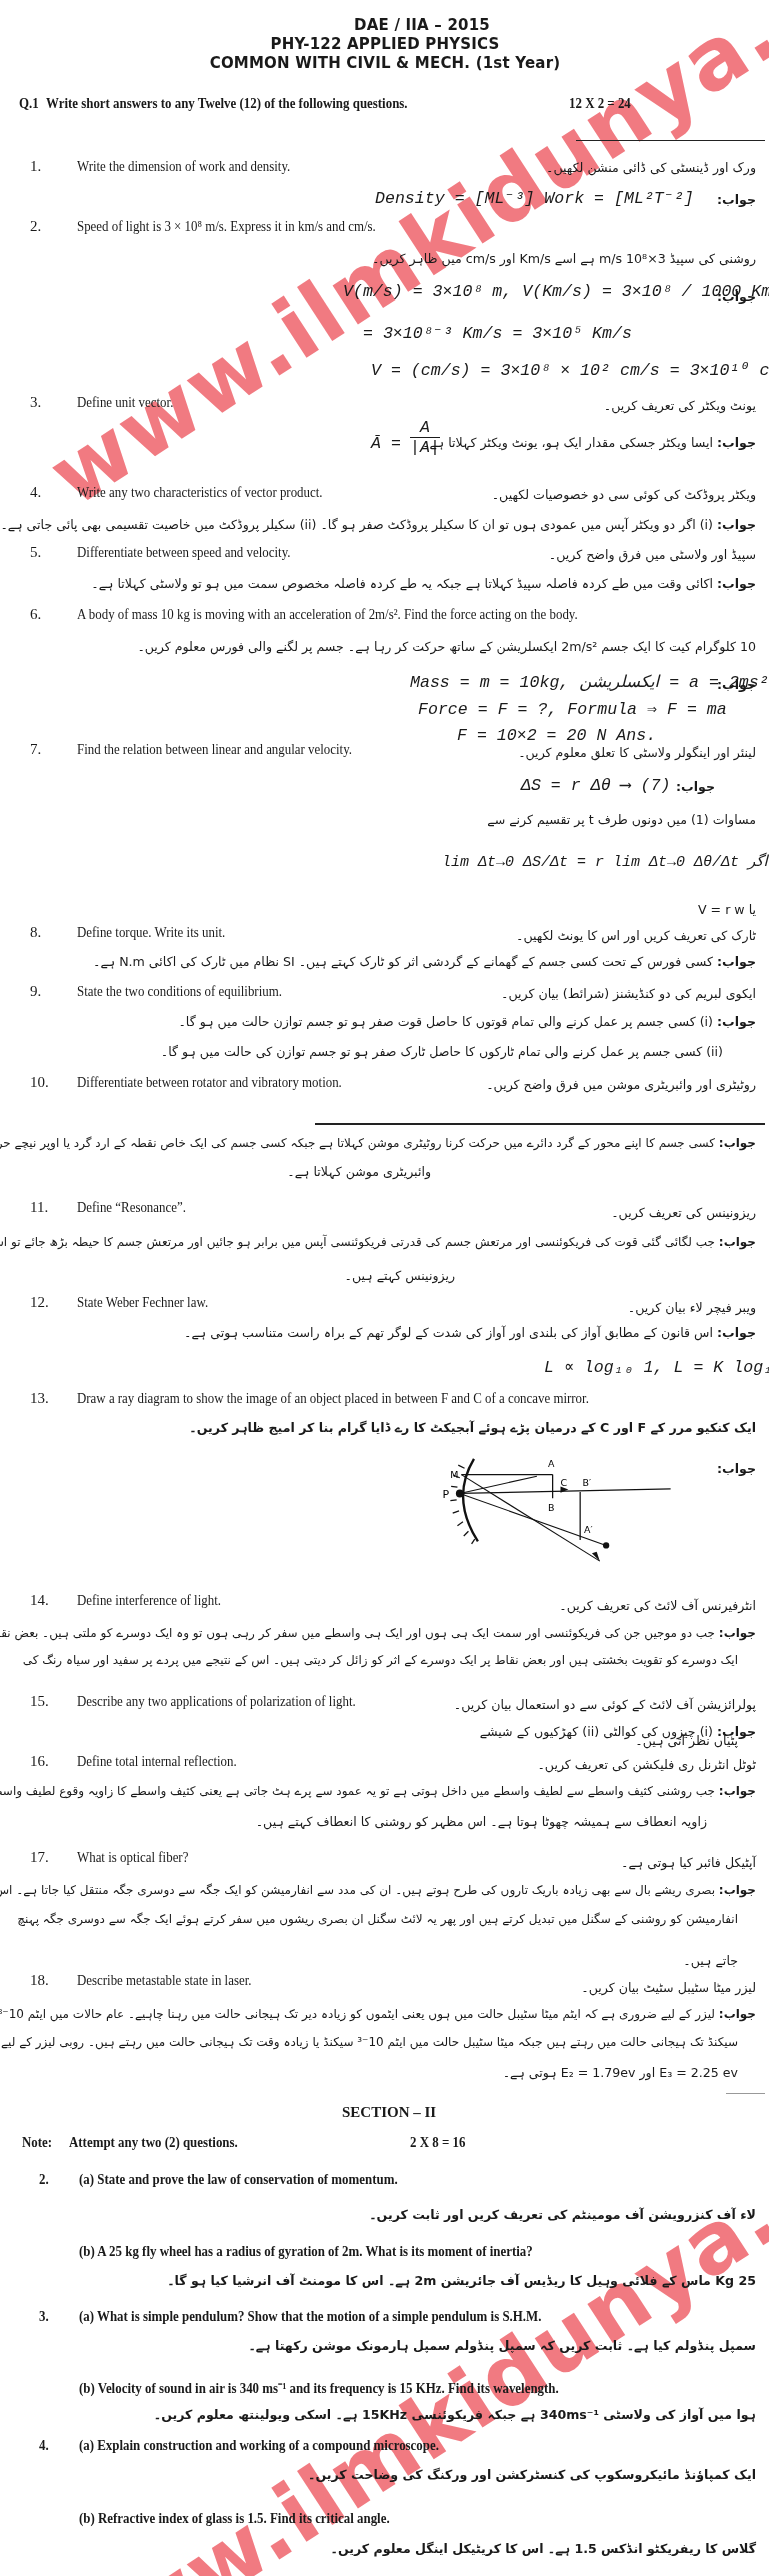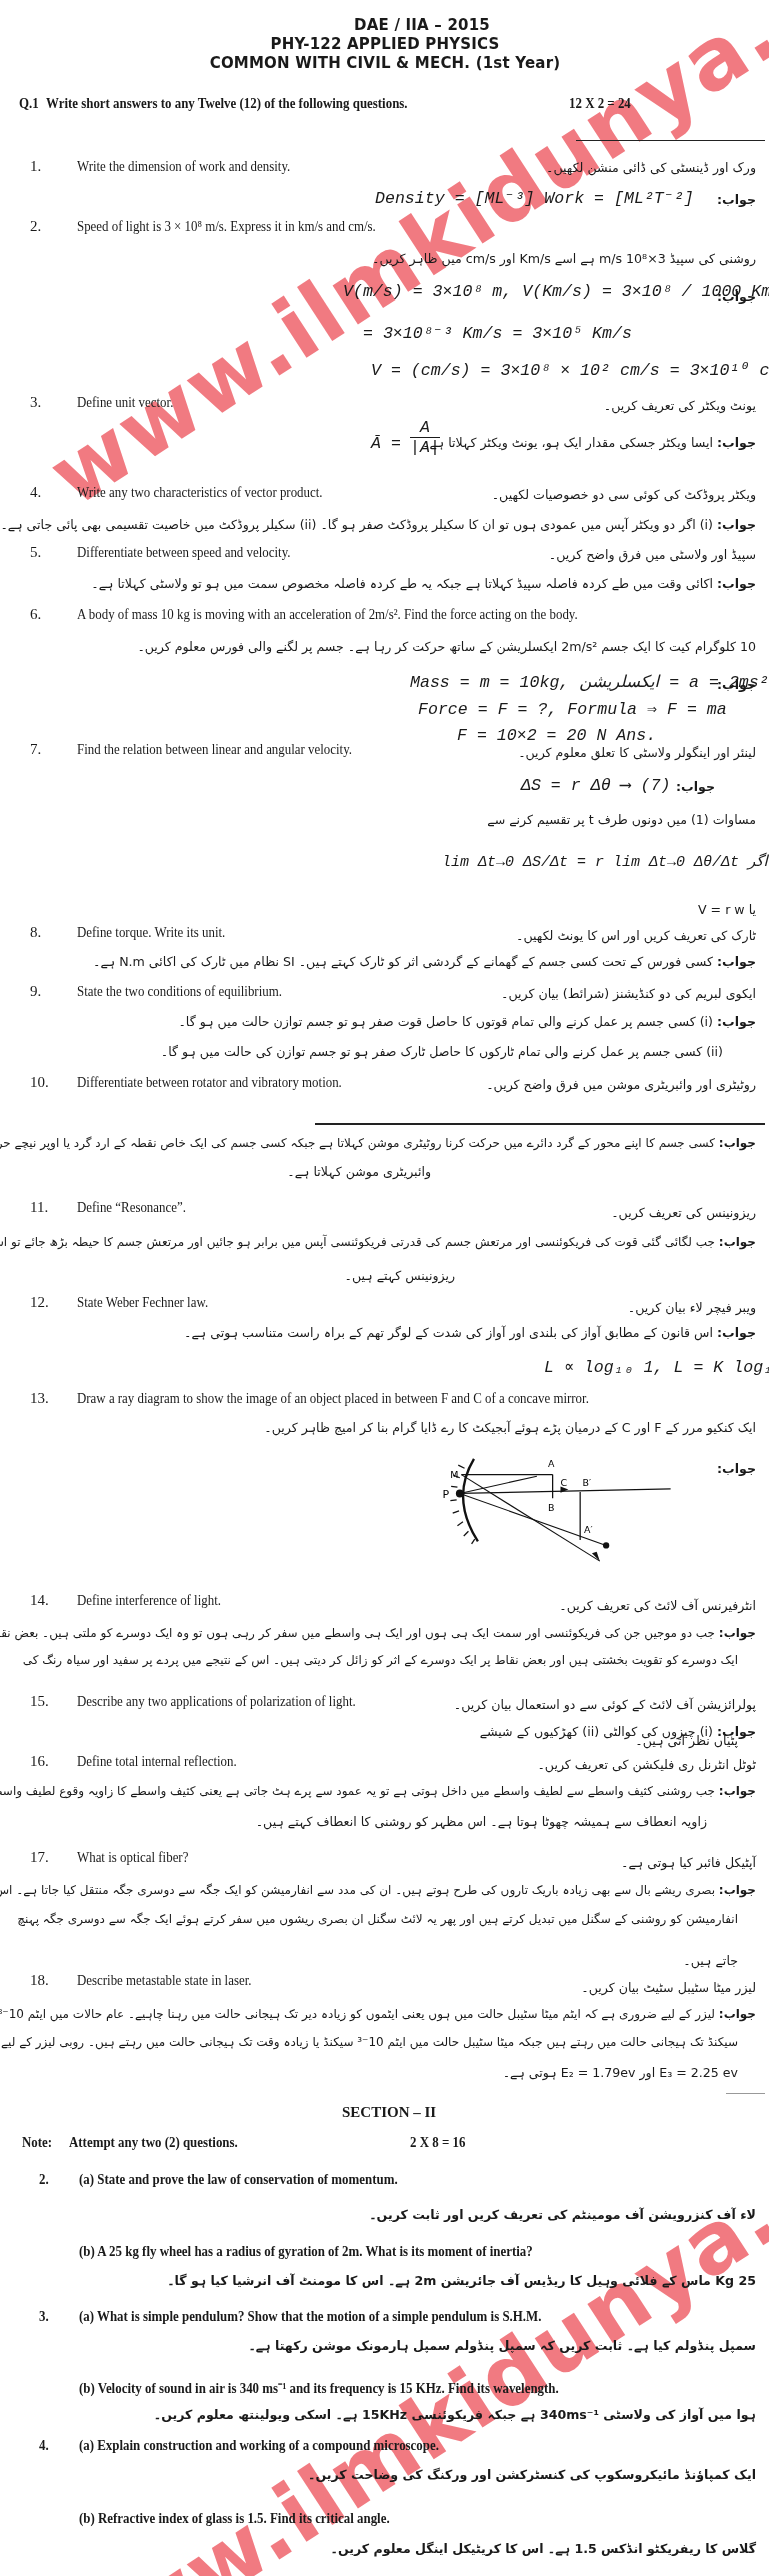--- a/index.html
+++ b/index.html
@@ -146,21 +146,21 @@
   <div class="abs en" style="left:77px; top:1294px;">State Weber Fechner law.</div>
   <div class="abs ur" style="top:1300px;">ویبر فیچر لاء بیان کریں۔</div>
   <div class="abs ur" style="top:1325px;">
     <span style="font-weight:bold;">جواب:</span>
     <span>اس قانون کے مطابق آواز کی بلندی اور آواز کی شدت کے لوگر تھم کے براہ راست متناسب ہوتی ہے۔</span>
   </div>
   <div class="abs math" style="left:544px; top:1357px;">L ∝ log₁₀ 1,  L = K log₁₀ 3</div>
 
   <div class="abs num" style="left:30px; top:1390px;">13.</div>
   <div class="abs en" style="left:77px; top:1390px;">Draw a ray diagram to show the image of an object placed in between F and C of a concave mirror.</div>
-  <div class="abs ur" style="top:1420px;">ایک کنکیو مرر کے F اور C کے درمیان پڑے ہوئے آبجیکٹ کا رے ڈایا گرام بنا کر امیج ظاہر کریں۔</div>
+  <div class="abs ur" style="top:1420px;font-weight:bold;">ایک کنکیو مرر کے F اور C کے درمیان پڑے ہوئے آبجیکٹ کا رے ڈایا گرام بنا کر امیج ظاہر کریں۔</div>
   <div class="abs ur bold" style="top:1461px;">جواب:</div>
 
   <svg class="diagram" style="left:442px; top:1451px;" width="237" height="118" viewBox="0 0 300 150">
     <path d="M40 10 Q10 60 45 115" fill="none" stroke="#111" stroke-width="3"></path>
     <g stroke="#111" stroke-width="1.6">
       <line x1="28" y1="22" x2="20" y2="18"></line>
         <line x1="22" y1="34" x2="14" y2="31"></line>
       <line x1="19" y1="46" x2="11" y2="45"></line>
         <line x1="18" y1="62" x2="10" y2="63"></line>
       <line x1="21" y1="76" x2="13" y2="79"></line>

